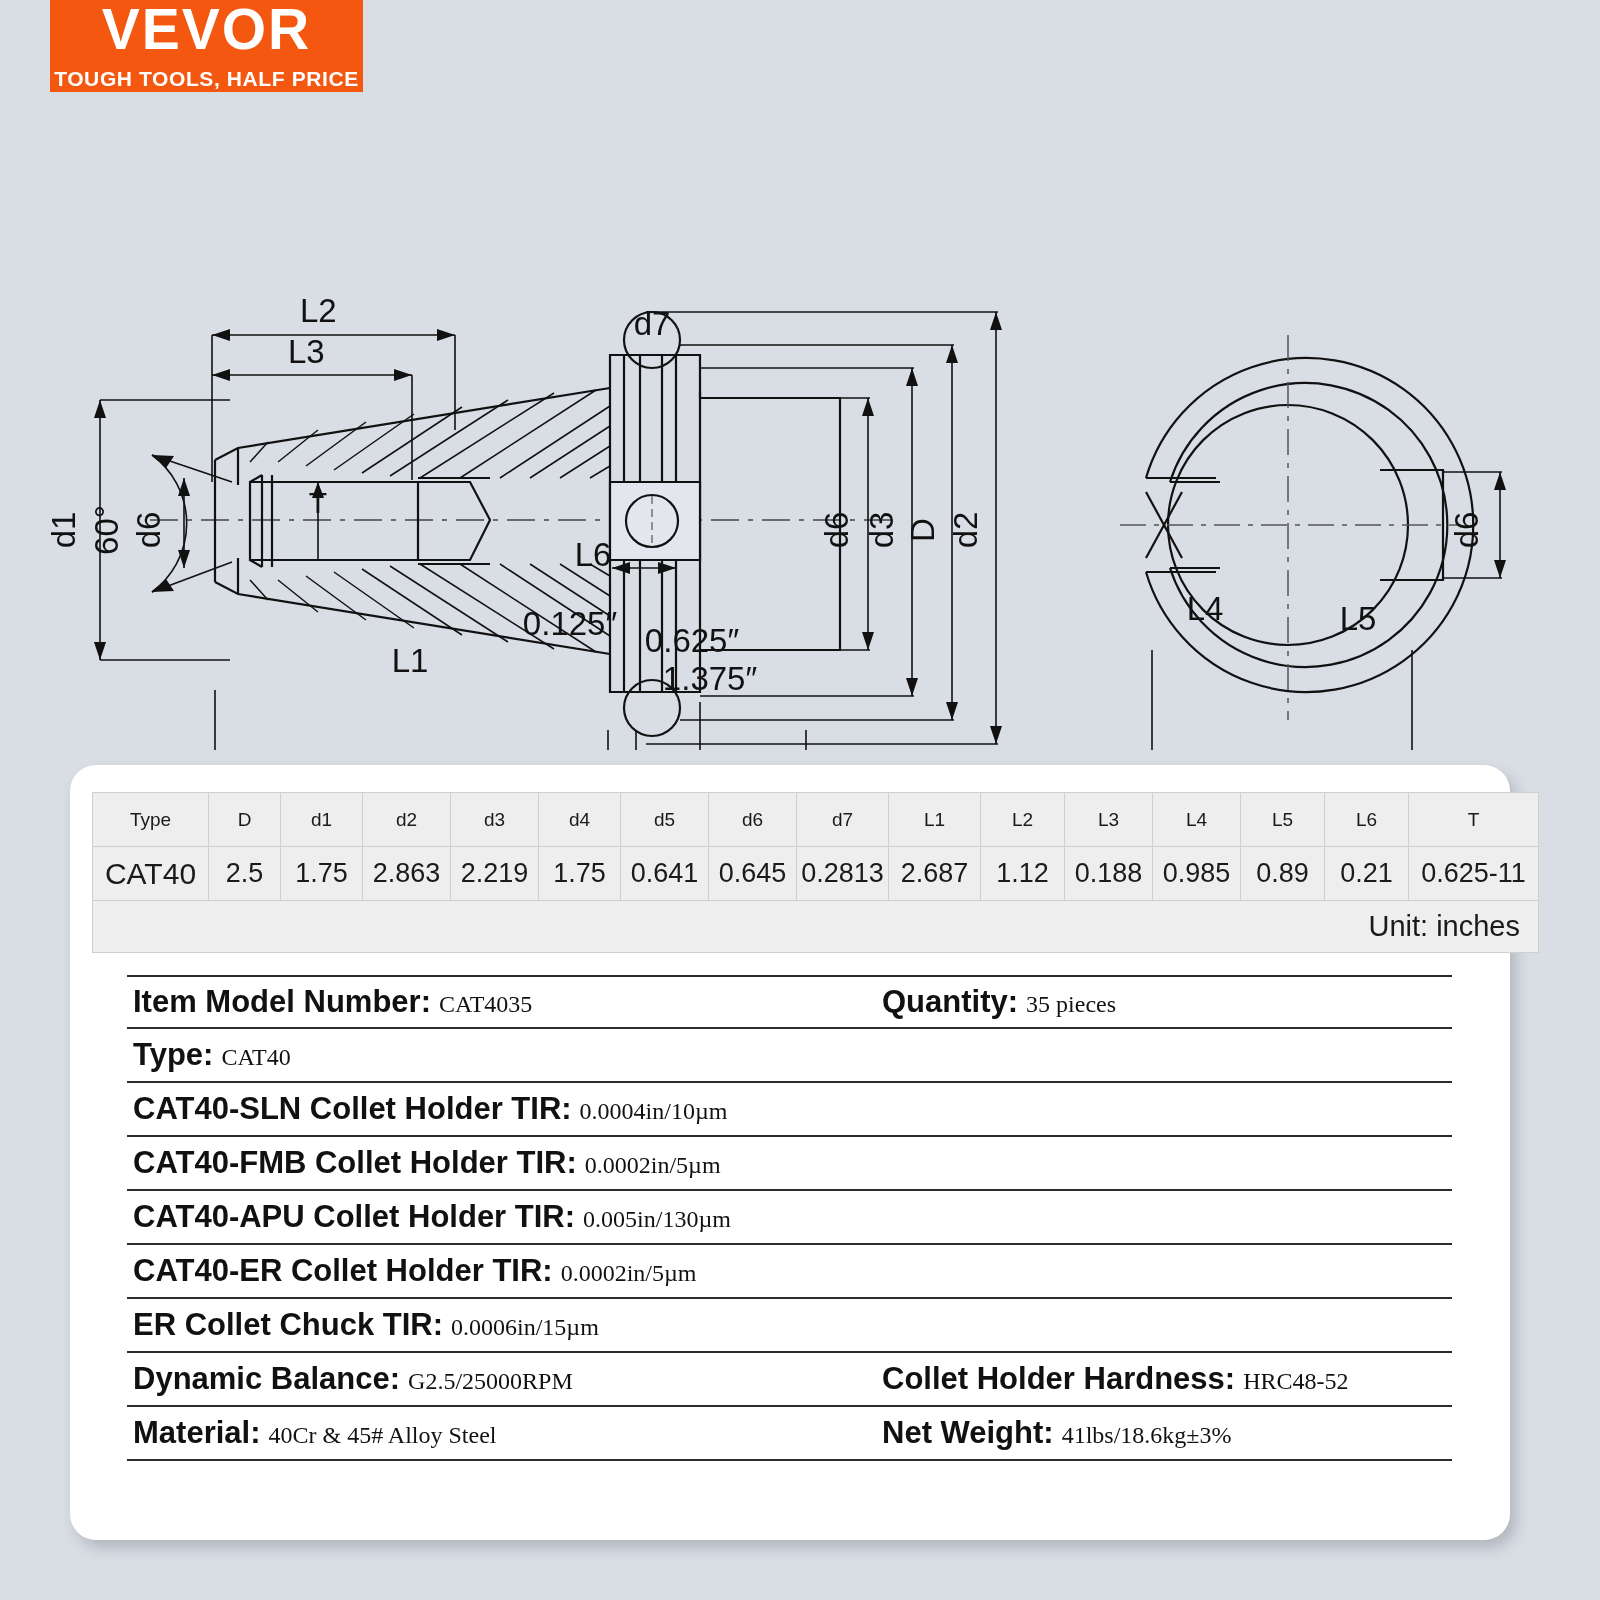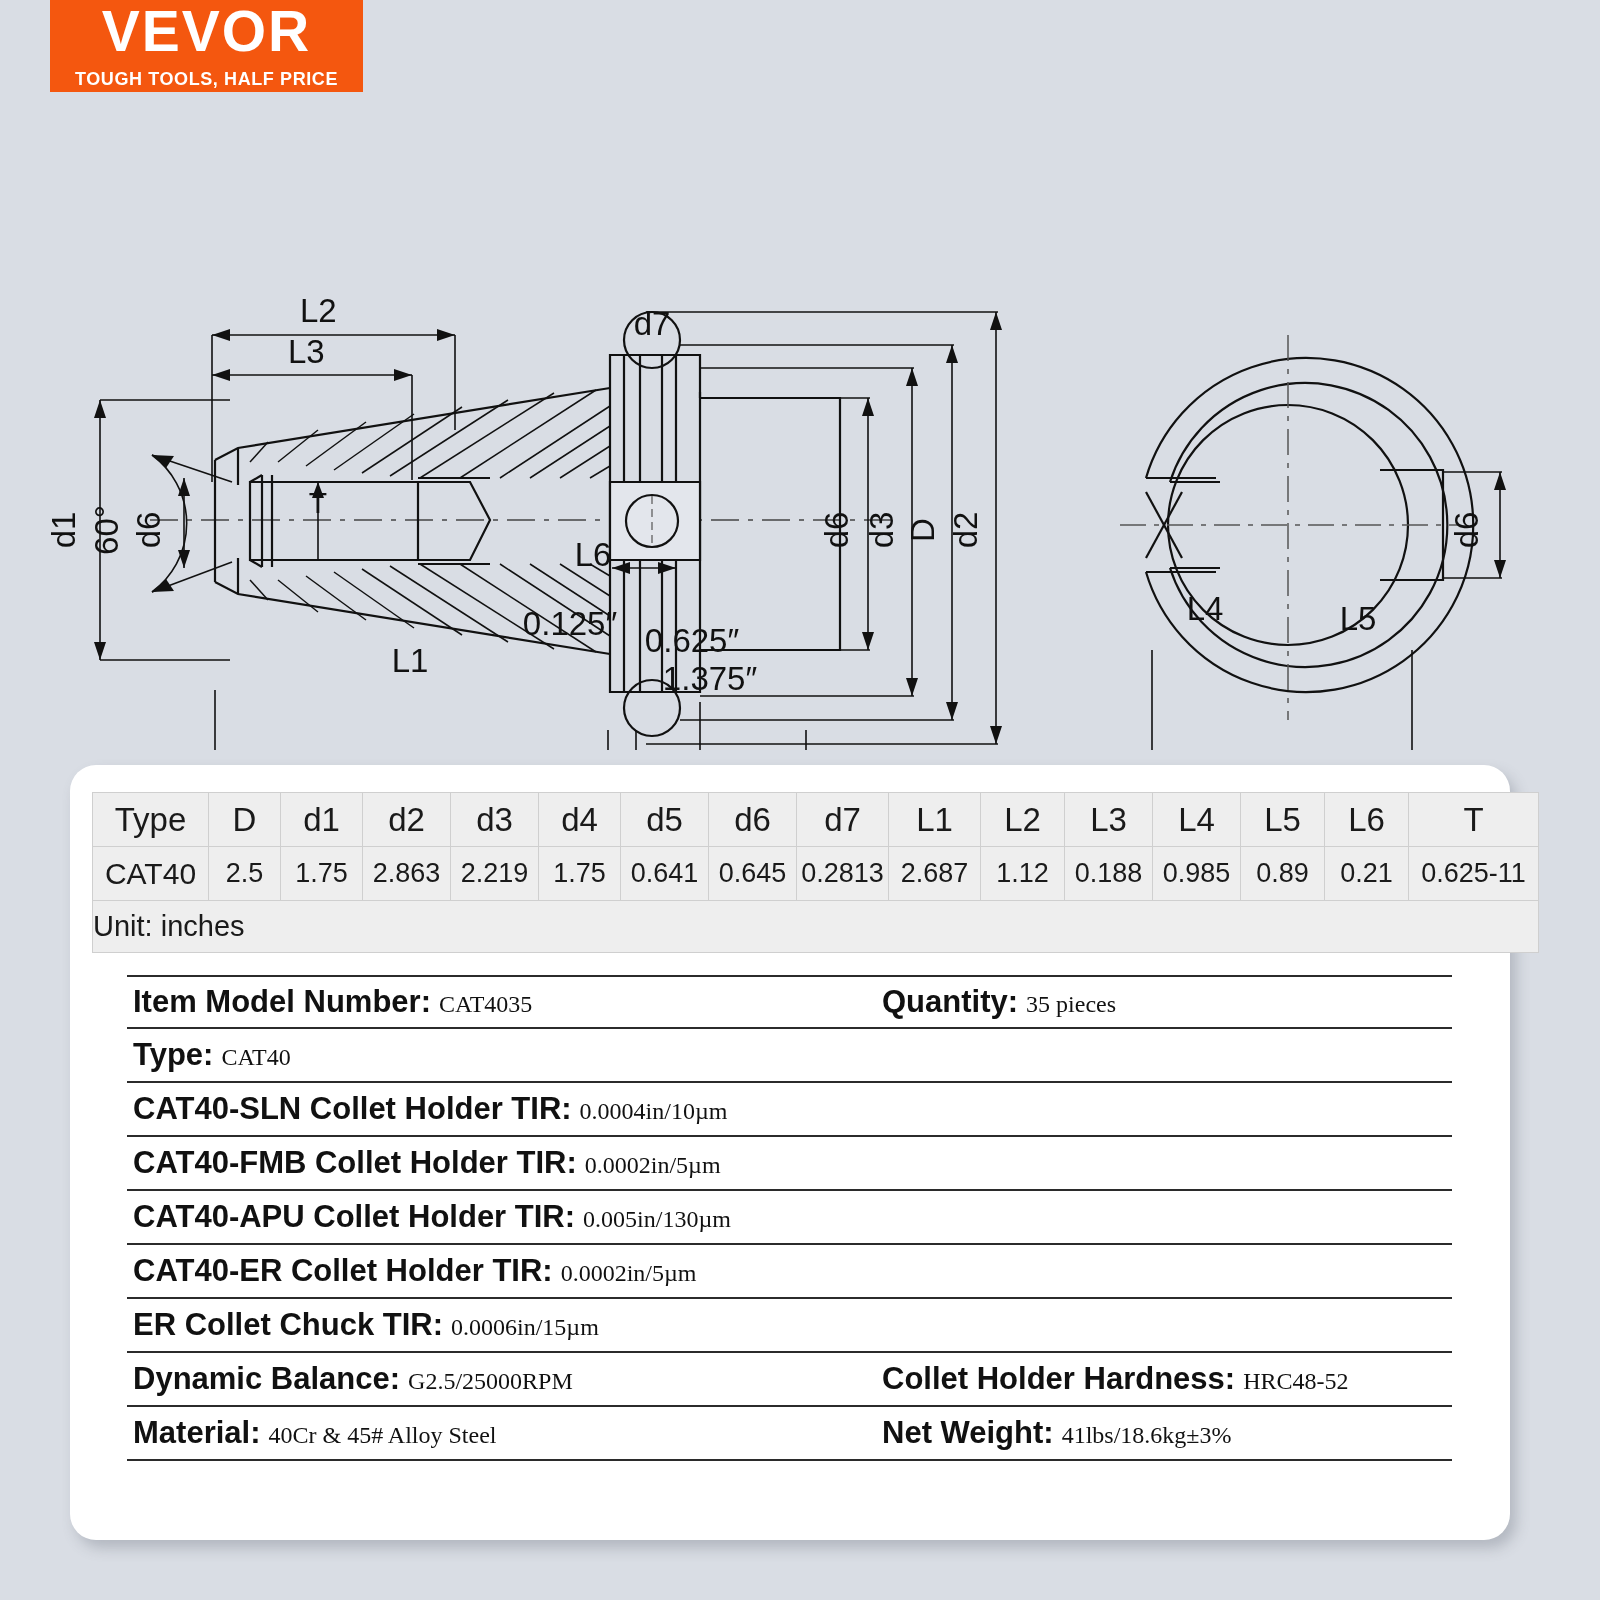--- a/index.html
+++ b/index.html
@@ -16,21 +16,21 @@
     position: absolute; left: 50px; top: 0; width: 313px; height: 92px;
     background: #f4570f;
     display: flex; flex-direction: column;
     align-items: center; justify-content: center;
   }
   .logo-word {
     color: #ffffff; font-weight: 700; font-size: 57px;
     letter-spacing: 2px; line-height: 1; font-family: "Liberation Sans", sans-serif;
   }
   .logo-tag {
-    color: #ffffff; font-weight: 700; font-size: 18px;
+    color: #ffffff; font-weight: 700; font-size: 21px;
     letter-spacing: 0.6px; margin-top: 9px;
     font-family: "Liberation Sans", sans-serif;
   }
 
   
   .drawing { position: absolute; left: 0; top: 130px; width: 1600px; height: 620px; }
   .drawing svg { display: block; }
   .dim-text {
     font-family: "Liberation Sans", sans-serif;
     font-size: 33px; fill: #111; font-weight: 400;
@@ -55,25 +55,25 @@
     table-layout: fixed;
   }
   .spec-table th, .spec-table td {
     border: 1px solid #cfcfcf;
     text-align: center;
     font-family: "Liberation Sans", sans-serif;
     color: #1a1a1a;
     font-weight: 400;
     background: #eeeeee;
   }
-  .spec-table th { font-size: 33px; height: 54px; }
+  .spec-table th { font-size: 19px; height: 54px; }
   .spec-table td { font-size: 27px; height: 54px; }
   .spec-table td.type-cell { font-size: 30px; }
   .unit-row td {
-    text-align: left; padding-right: 18px;
+    text-align: right; padding-right: 18px;
     font-size: 29px; height: 52px; border-top: 1px solid #cfcfcf;
   }
 
   
   .spec-list {
     position: absolute; left: 57px; top: 210px;
     width: 1325px;
   }
   .spec-row {
     display: flex; align-items: center;

